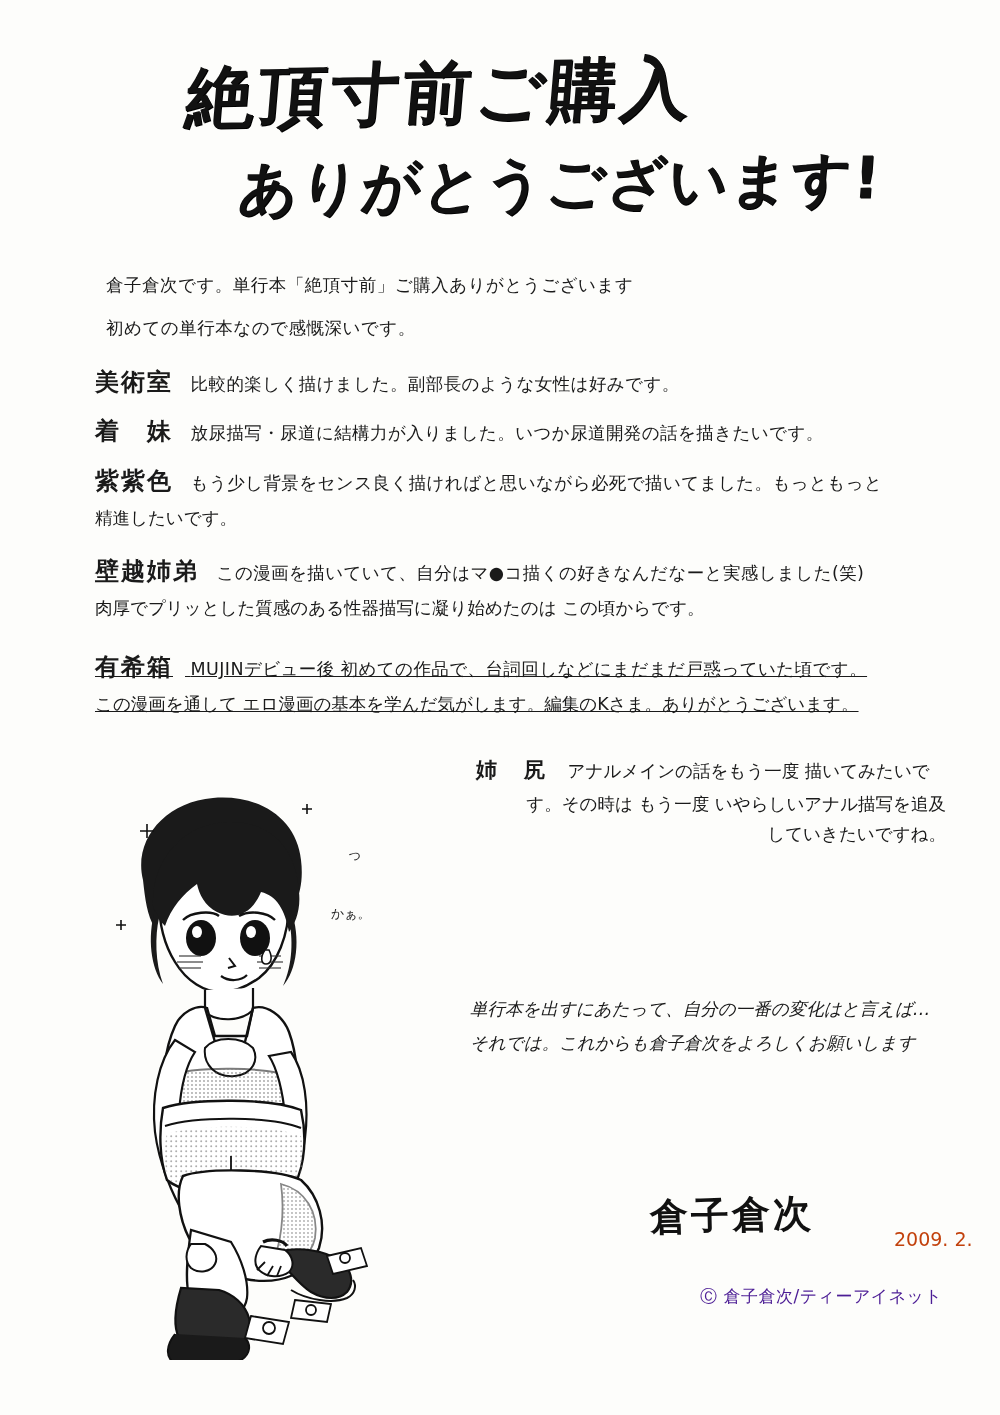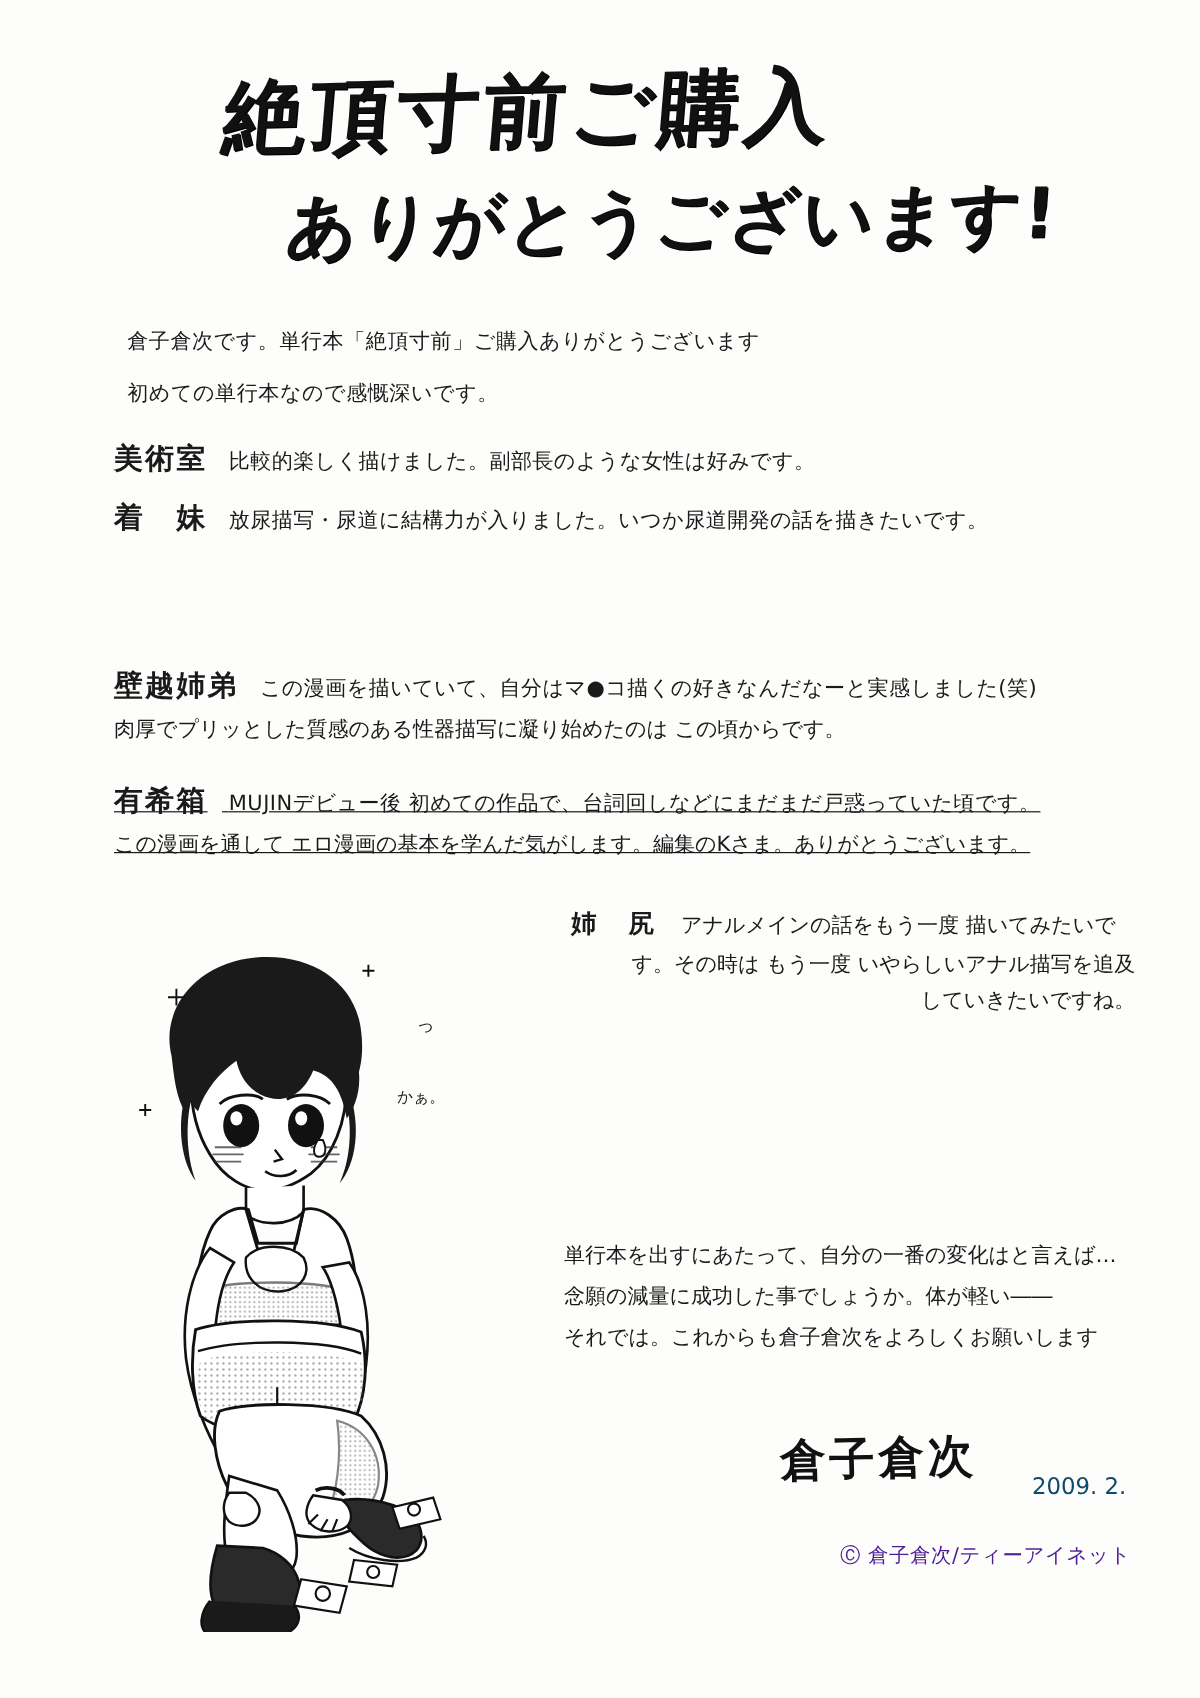--- a/index.html
+++ b/index.html
@@ -126,25 +126,25 @@
     top: 1190px;
     font-family: "DejaVu Serif", serif;
     font-size: 38px;
     font-weight: bold;
     letter-spacing: 3px;
     color: #111;
     transform: rotate(-1.5deg);
   }
   .sig-date {
     position: absolute;
-    left: 860px;
+    left: 894px;
     top: 1228px;
     font-family: "DejaVu Sans", sans-serif;
     font-size: 19px;
-    color: #0c4a6e;
+    color: #c2410c;
   }
   .copyright {
     position: absolute;
     left: 700px;
     top: 1285px;
     font-family: "DejaVu Sans", sans-serif;
     font-size: 17px;
     letter-spacing: 0.5px;
     color: #4c1d95;
   }
@@ -186,20 +186,25 @@
   <div class="section" style="top:363px;">
     <span class="head">美術室</span>
     <span class="body-text">比較的楽しく描けました。副部長のような女性は好みです。</span>
   </div>
 
   <div class="section" style="top:412px;">
     <span class="head">着　妹</span>
     <span class="body-text">放尿描写・尿道に結構力が入りました。いつか尿道開発の話を描きたいです。</span>
   </div>
 
+  <div class="section" style="top:462px;">
+    <span class="head">紫紫色</span>
+    <span class="body-text">もう少し背景をセンス良く描ければと思いながら必死で描いてました。もっともっと</span>
+    <span class="cont">精進したいです。</span>
+  </div>
 
   <div class="section" style="top:552px;">
     <span class="head">壁越姉弟</span>
     <span class="body-text">この漫画を描いていて、自分はマ●コ描くの好きなんだなーと実感しました(笑)</span>
     <span class="cont">肉厚でプリッとした質感のある性器描写に凝り始めたのは この頃からです。</span>
   </div>
 
   <div class="section" style="top:648px;text-decoration:underline;">
     <span class="head">有希箱</span>
     <span class="body-text">MUJINデビュー後 初めての作品で、台詞回しなどにまだまだ戸惑っていた頃です。</span>
@@ -207,23 +212,22 @@
   </div>
 
   <div class="right-col" style="top:752px;">
     <span class="head">姉　尻</span>
     <span class="body-text">アナルメインの話をもう一度 描いてみたいで</span>
     <span class="cont">す。その時は もう一度 いやらしいアナル描写を追及</span>
     <span class="cont">していきたいですね。</span>
   </div>
 
 
-  <div class="closing" style="top:1030px;">
+  <div class="closing" style="top:992px;font-style:italic;">
     <div>単行本を出すにあたって、自分の一番の変化はと言えば…</div>
-    <div>念願の減量に成功した事でしょうか。体が軽い――</div>
     <div>それでは。これからも倉子倉次をよろしくお願いします</div>
   </div>
 
   <div class="signature">倉子倉次</div>
   <div class="sig-date">2009. 2.</div>
   <div class="copyright">Ⓒ 倉子倉次/ティーアイネット</div>
 
   <div class="illustration">
     <svg width="360" height="600" viewBox="0 0 360 600" xmlns="http://www.w3.org/2000/svg">
       <defs>

